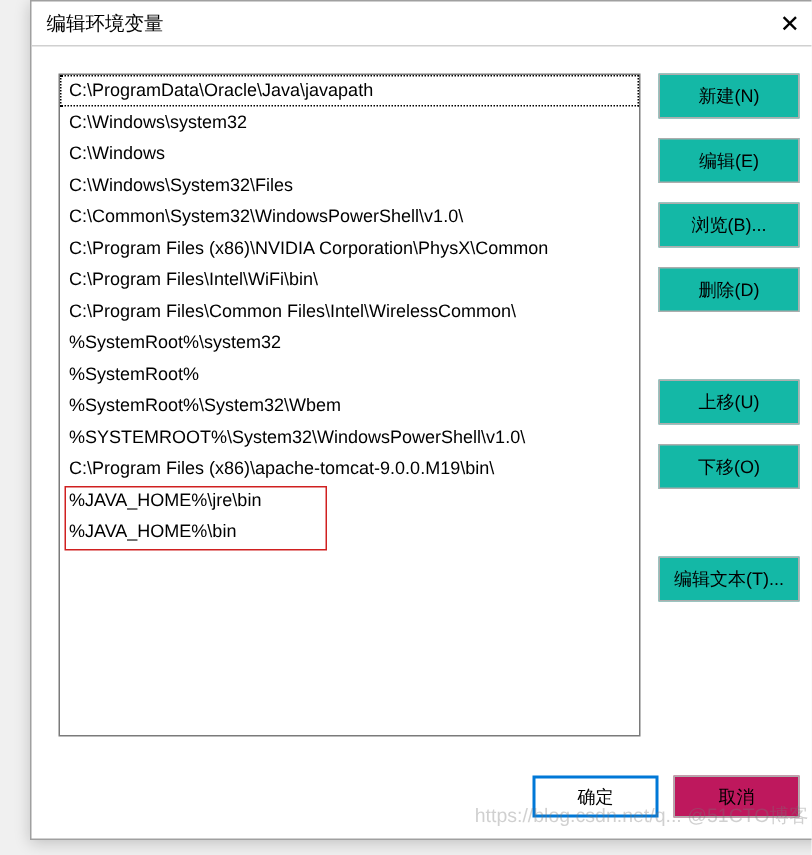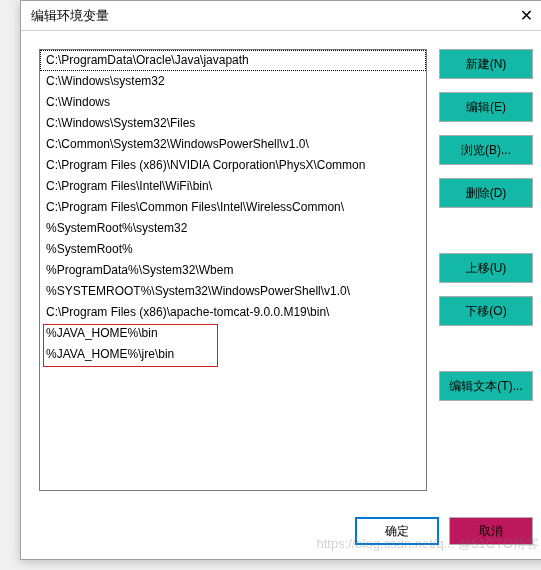--- a/index.html
+++ b/index.html
@@ -155,25 +155,25 @@
       <div class="list-item selected">C:\ProgramData\Oracle\Java\javapath</div>
       <div class="list-item">C:\Windows\system32</div>
       <div class="list-item">C:\Windows</div>
       <div class="list-item">C:\Windows\System32\Files</div>
       <div class="list-item">C:\Common\System32\WindowsPowerShell\v1.0\</div>
       <div class="list-item">C:\Program Files (x86)\NVIDIA Corporation\PhysX\Common</div>
       <div class="list-item">C:\Program Files\Intel\WiFi\bin\</div>
       <div class="list-item">C:\Program Files\Common Files\Intel\WirelessCommon\</div>
       <div class="list-item">%SystemRoot%\system32</div>
       <div class="list-item">%SystemRoot%</div>
-      <div class="list-item">%ProgramData%\System32\Wbem</div>
+      <div class="list-item">%SystemRoot%\System32\Wbem</div>
       <div class="list-item">%SYSTEMROOT%\System32\WindowsPowerShell\v1.0\</div>
       <div class="list-item">C:\Program Files (x86)\apache-tomcat-9.0.0.M19\bin\</div>
+      <div class="list-item">%JAVA_HOME%\jre\bin</div>
       <div class="list-item">%JAVA_HOME%\bin</div>
-      <div class="list-item">%JAVA_HOME%\jre\bin</div>
       <div class="highlight-box" style="left:3px; top:274px; width:175px; height:43px;"></div>
     </div>
 
     <div class="btn-col">
       <button class="btn">新建(N)</button>
       <button class="btn">编辑(E)</button>
       <button class="btn">浏览(B)...</button>
       <button class="btn">删除(D)</button>
       <button class="btn gap-lg">上移(U)</button>
       <button class="btn">下移(O)</button>

